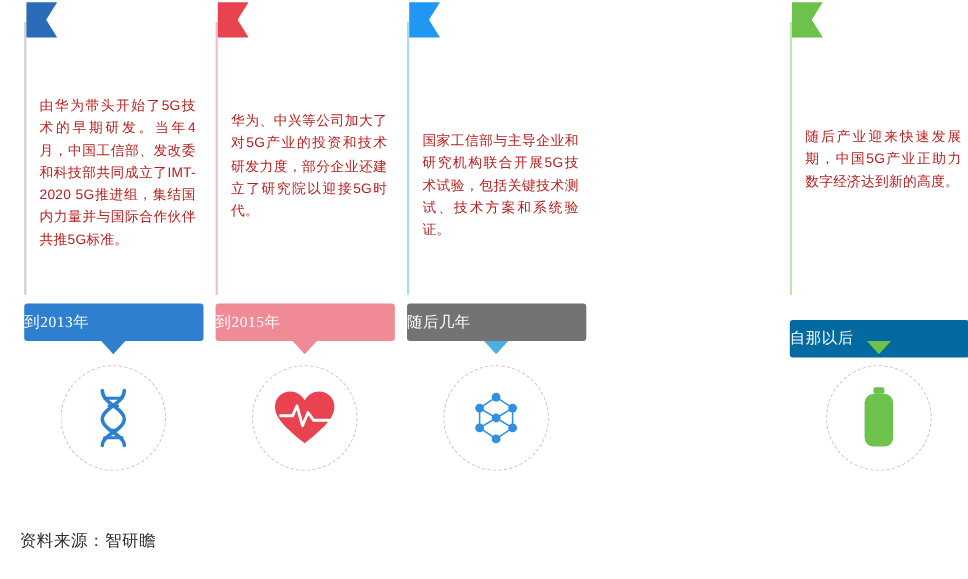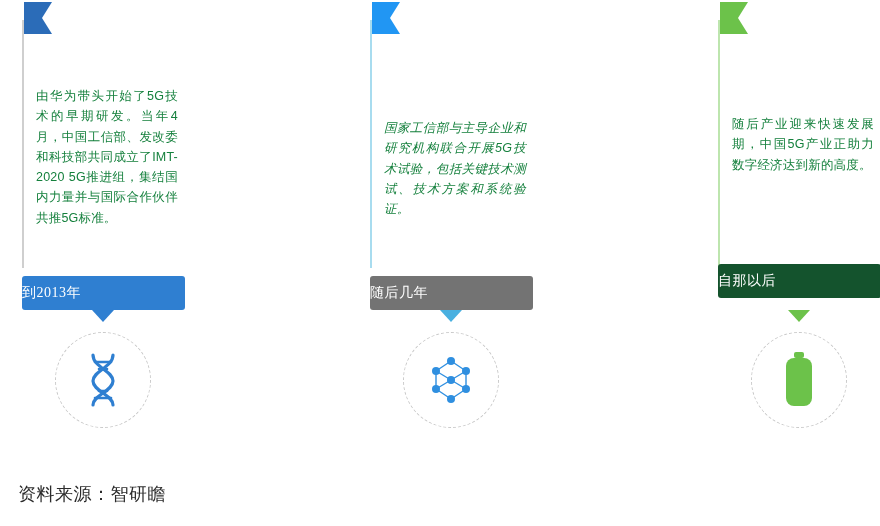--- a/index.html
+++ b/index.html
@@ -37,21 +37,21 @@
     width: 2px;
     background: #cccccc;
   }
   .textbox {
     position: absolute;
     left: 14px;
     top: 62px;
     width: 142px;
     font-size: 12.5px;
     line-height: 1.62;
-    color: #15803d;
+    color: #b91c1c;
     letter-spacing: 0.2px;
     text-align: justify;
   }
   .label {
     position: absolute;
     left: 0px;
     width: 163px;
     height: 34px;
     border-radius: 3px;
     color: #ffffff;
@@ -76,21 +76,21 @@
     border: 1px dashed #c9c9c9;
     box-sizing: border-box;
     display: flex;
     align-items: center;
     justify-content: center;
   }
   .source {
     position: absolute;
     left: 18px;
     top: 482px;
-    font-size: 18px;
+    font-size: 15px;
     color: #2b2b2b;
     letter-spacing: 0.5px;
   }
 </style>
 </head>
 <body>
 
 <div id="timeline">
 
   <div class="col" style="left:22px;">
@@ -114,29 +114,48 @@
         <g stroke="#2f7fd1" stroke-width="2.6" stroke-linecap="round">
           <line x1="14" y1="11" x2="30" y2="11"></line>
           <line x1="18" y1="18" x2="26" y2="18"></line>
           <line x1="18" y1="40" x2="26" y2="40"></line>
           <line x1="14" y1="47" x2="30" y2="47"></line>
         </g>
       </svg>
     </div>
   </div>
 
+  <div class="col" style="left:196px;">
+    <div class="stem" style="height:248px; background:#efbfc4;"></div>
+    <div class="flag">
+      <svg width="30" height="52" viewBox="0 0 30 52">
+        <path d="M2 2 L30 2 L20 18 L30 34 L2 34 Z" fill="#e8434f"></path>
+      </svg>
+    </div>
+    <div class="textbox" style="top:100px;">华为、中兴等公司加大了对5G产业的投资和技术研发力度，部分企业还建立了研究院以迎接5G时代。</div>
+    <div class="label" style="top:276px; background:#ef8a96;">
+      <span>到2015年</span>
+    </div>
+    <div class="pointer" style="top:310px; left:70px; border-top:12px solid #ef8a96;"></div>
+    <div class="circle" style="top:332px; left:33px;">
+      <svg width="58" height="52" viewBox="0 0 58 52">
+        <path d="M29 49 C10 34, 2 25, 2 16 C2 7, 9 2, 16 2 C21 2, 26 5, 29 10 C32 5, 37 2, 42 2 C49 2, 56 7, 56 16 C56 25, 48 34, 29 49 Z" fill="#e8434f"></path>
+        <polyline points="7,24 18,24 22,15 27,33 32,21 37,28 51,28" fill="none" stroke="#ffffff" stroke-width="2.6" stroke-linecap="round" stroke-linejoin="round"></polyline>
+      </svg>
+    </div>
+  </div>
 
   <div class="col" style="left:370px;">
     <div class="stem" style="height:248px; background:#a8dcef;"></div>
     <div class="flag">
       <svg width="30" height="52" viewBox="0 0 30 52">
         <path d="M2 2 L30 2 L20 18 L30 34 L2 34 Z" fill="#2196f3"></path>
       </svg>
     </div>
-    <div class="textbox" style="top:118px;font-style:italic;">国家工信部与主导企业和研究机构联合开展5G技术试验，包括关键技术测试、技术方案和系统验证。</div>
+    <div class="textbox" style="top:118px;">国家工信部与主导企业和研究机构联合开展5G技术试验，包括关键技术测试、技术方案和系统验证。</div>
     <div class="label" style="top:276px; background:#737373;">
       <span>随后几年</span>
     </div>
     <div class="pointer" style="top:310px; left:70px; border-top:12px solid #49b0e0;"></div>
     <div class="circle" style="top:332px; left:33px;">
       <svg width="58" height="58" viewBox="0 0 58 58">
         <g stroke="#2f8fe0" stroke-width="1.4">
           <line x1="29" y1="10" x2="14" y2="20"></line>
           <line x1="29" y1="10" x2="44" y2="20"></line>
           <line x1="14" y1="20" x2="14" y2="38"></line>
@@ -163,21 +182,21 @@
 
 
   <div class="col" style="left:718px;">
     <div class="stem" style="height:248px; background:#bde5ae;"></div>
     <div class="flag">
       <svg width="30" height="52" viewBox="0 0 30 52">
         <path d="M2 2 L30 2 L20 18 L30 34 L2 34 Z" fill="#6cc24a"></path>
       </svg>
     </div>
     <div class="textbox" style="top:114px;">随后产业迎来快速发展期，中国5G产业正助力数字经济达到新的高度。</div>
-    <div class="label" style="top:264px; background:#14532d;">
+    <div class="label" style="top:291px; background:#0369a1;">
       <span>自那以后</span>
     </div>
     <div class="pointer" style="top:310px; left:70px; border-top:12px solid #6cc24a;"></div>
     <div class="circle" style="top:332px; left:33px;">
       <svg width="34" height="58" viewBox="0 0 34 58">
         <rect x="12" y="1" width="10" height="6" rx="2" fill="#6cc24a"></rect>
         <rect x="4" y="7" width="26" height="48" rx="8" fill="#6cc24a"></rect>
       </svg>
     </div>
   </div>

